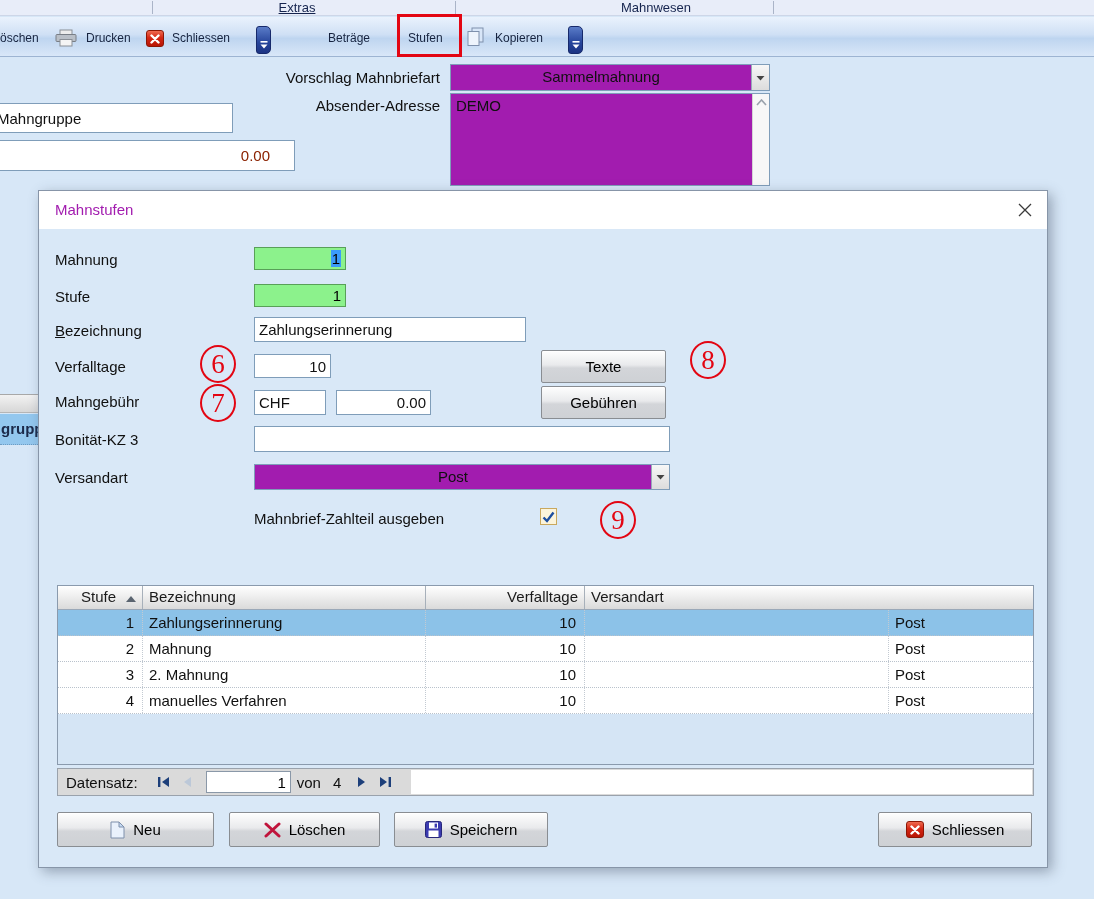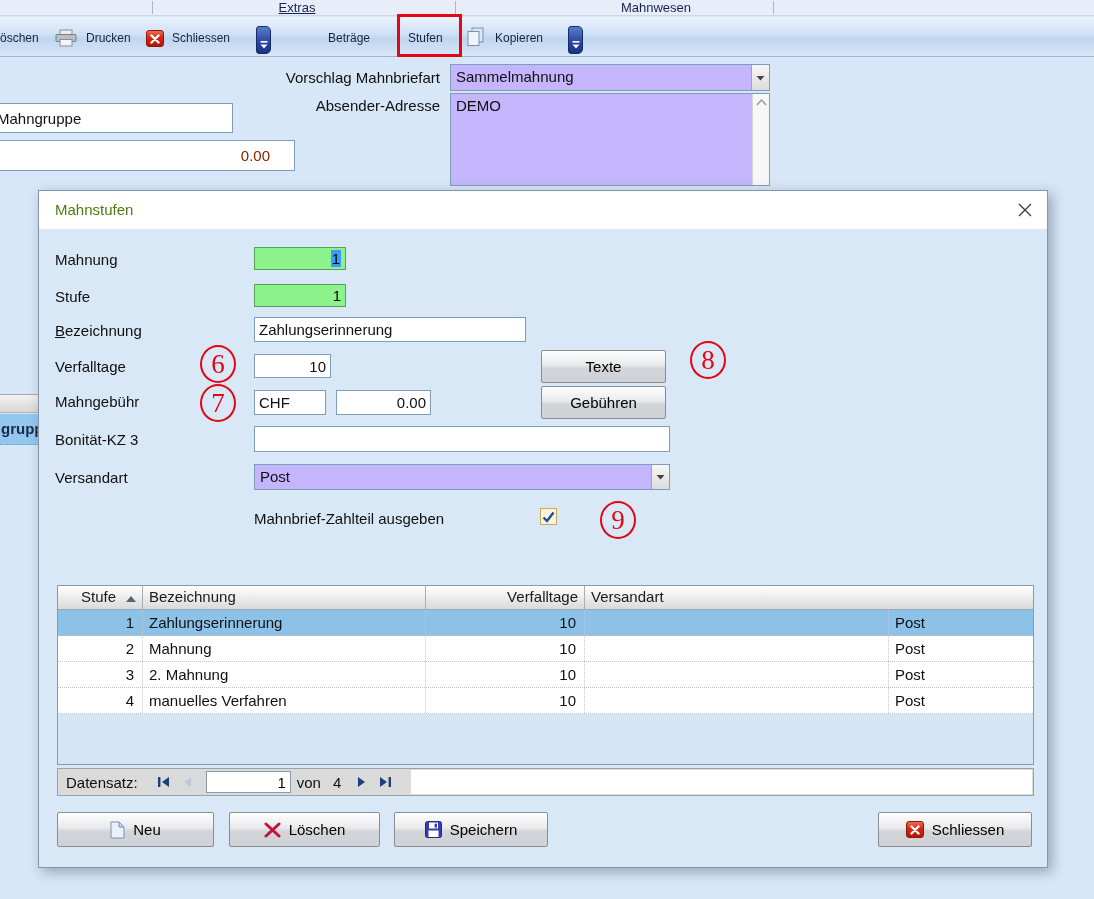--- a/index.html
+++ b/index.html
@@ -21,36 +21,36 @@
   .redx-box { width:18px; height:17px; border-radius:3px; border:1px solid #8d1605;
               background:linear-gradient(#ef6a50,#d42714 45%,#b81505); display:flex; align-items:center; justify-content:center; }
   .dd-btn { position:absolute; width:15px; height:28px; border-radius:3px 5px 5px 3px;
             background:linear-gradient(#5a7cc8,#27459b 60%,#1c3484); border:1px solid #16296b;
             display:flex; align-items:flex-end; justify-content:center; padding-bottom:4px; }
   .annotation-box { position:absolute; left:397px; top:14px; width:65px; height:43px;
                     border:3px solid #e30613; z-index:30; }
 
   
   .bg-label { position:absolute; font-size:15px; color:#101010; text-align:right; width:205px; }
-  .field { background:#c4b5fd; border:1px solid #7f9db9; font-size:15px; color:#101010; }
+  .field { background:#a21caf; border:1px solid #7f9db9; font-size:15px; color:#101010;text-align:center; }
   .combo { position:absolute; display:flex; }
   .combo .cval { flex:1; padding:3px 5px 0 5px; font-size:15px; overflow:hidden; white-space:nowrap; }
   .combo-btn { width:18px; border-left:1px solid #98a8ba;
                background:linear-gradient(#f7f7f7,#dcdcdc); display:flex; align-items:center; justify-content:center; }
   .bg-band { position:absolute; left:0; top:394px; width:38px; height:19px;
              background:linear-gradient(#f2f2f2,#d7d7d7); border-top:1px solid #a8a8a8; border-bottom:1px solid #b5b5b5;}
   .bg-row  { position:absolute; left:0; top:414px; width:38px; height:31px; background:#93c7ee;
              font-size:15px; font-weight:600; color:#1b2a4a; padding:6px 0 0 1px; border-bottom:1px dotted #6f9cc2; overflow:hidden;}
 
   
   .dialog { position:absolute; left:38px; top:190px; width:1010px; height:678px;
             background:#d9e8f7; border:1px solid #8795a8; z-index:20;
             box-shadow:4px 4px 12px rgba(70,85,105,.45); }
   .titlebar { position:absolute; left:0; top:0; width:100%; height:38px; background:#fff; }
-  .title { position:absolute; left:16px; top:10px; font-size:15px; color:#4d7c0f;text-align:center; }
+  .title { position:absolute; left:16px; top:10px; font-size:15px; color:#a21caf;text-align:center; }
   .dlg-close { position:absolute; right:14px; top:11px; width:16px; height:16px; cursor:default; }
 
   .lbl { position:absolute; left:16px; font-size:15px; color:#101010; white-space:nowrap; }
   .green-field { position:absolute; background:#8cf28c; border:1px solid #58a058;
                  font-size:15px; text-align:right; padding:2px 4px 0 0; color:#000; }
   .sel-text { background:#3a9bfa; color:#000; padding:0 1px; }
   input.tf { position:absolute; background:#fff; border:1px solid #7f9db9; font-size:15px;
              font-family:inherit; padding:0 4px; color:#101010; outline:none; }
   input.num { text-align:right; }
 

